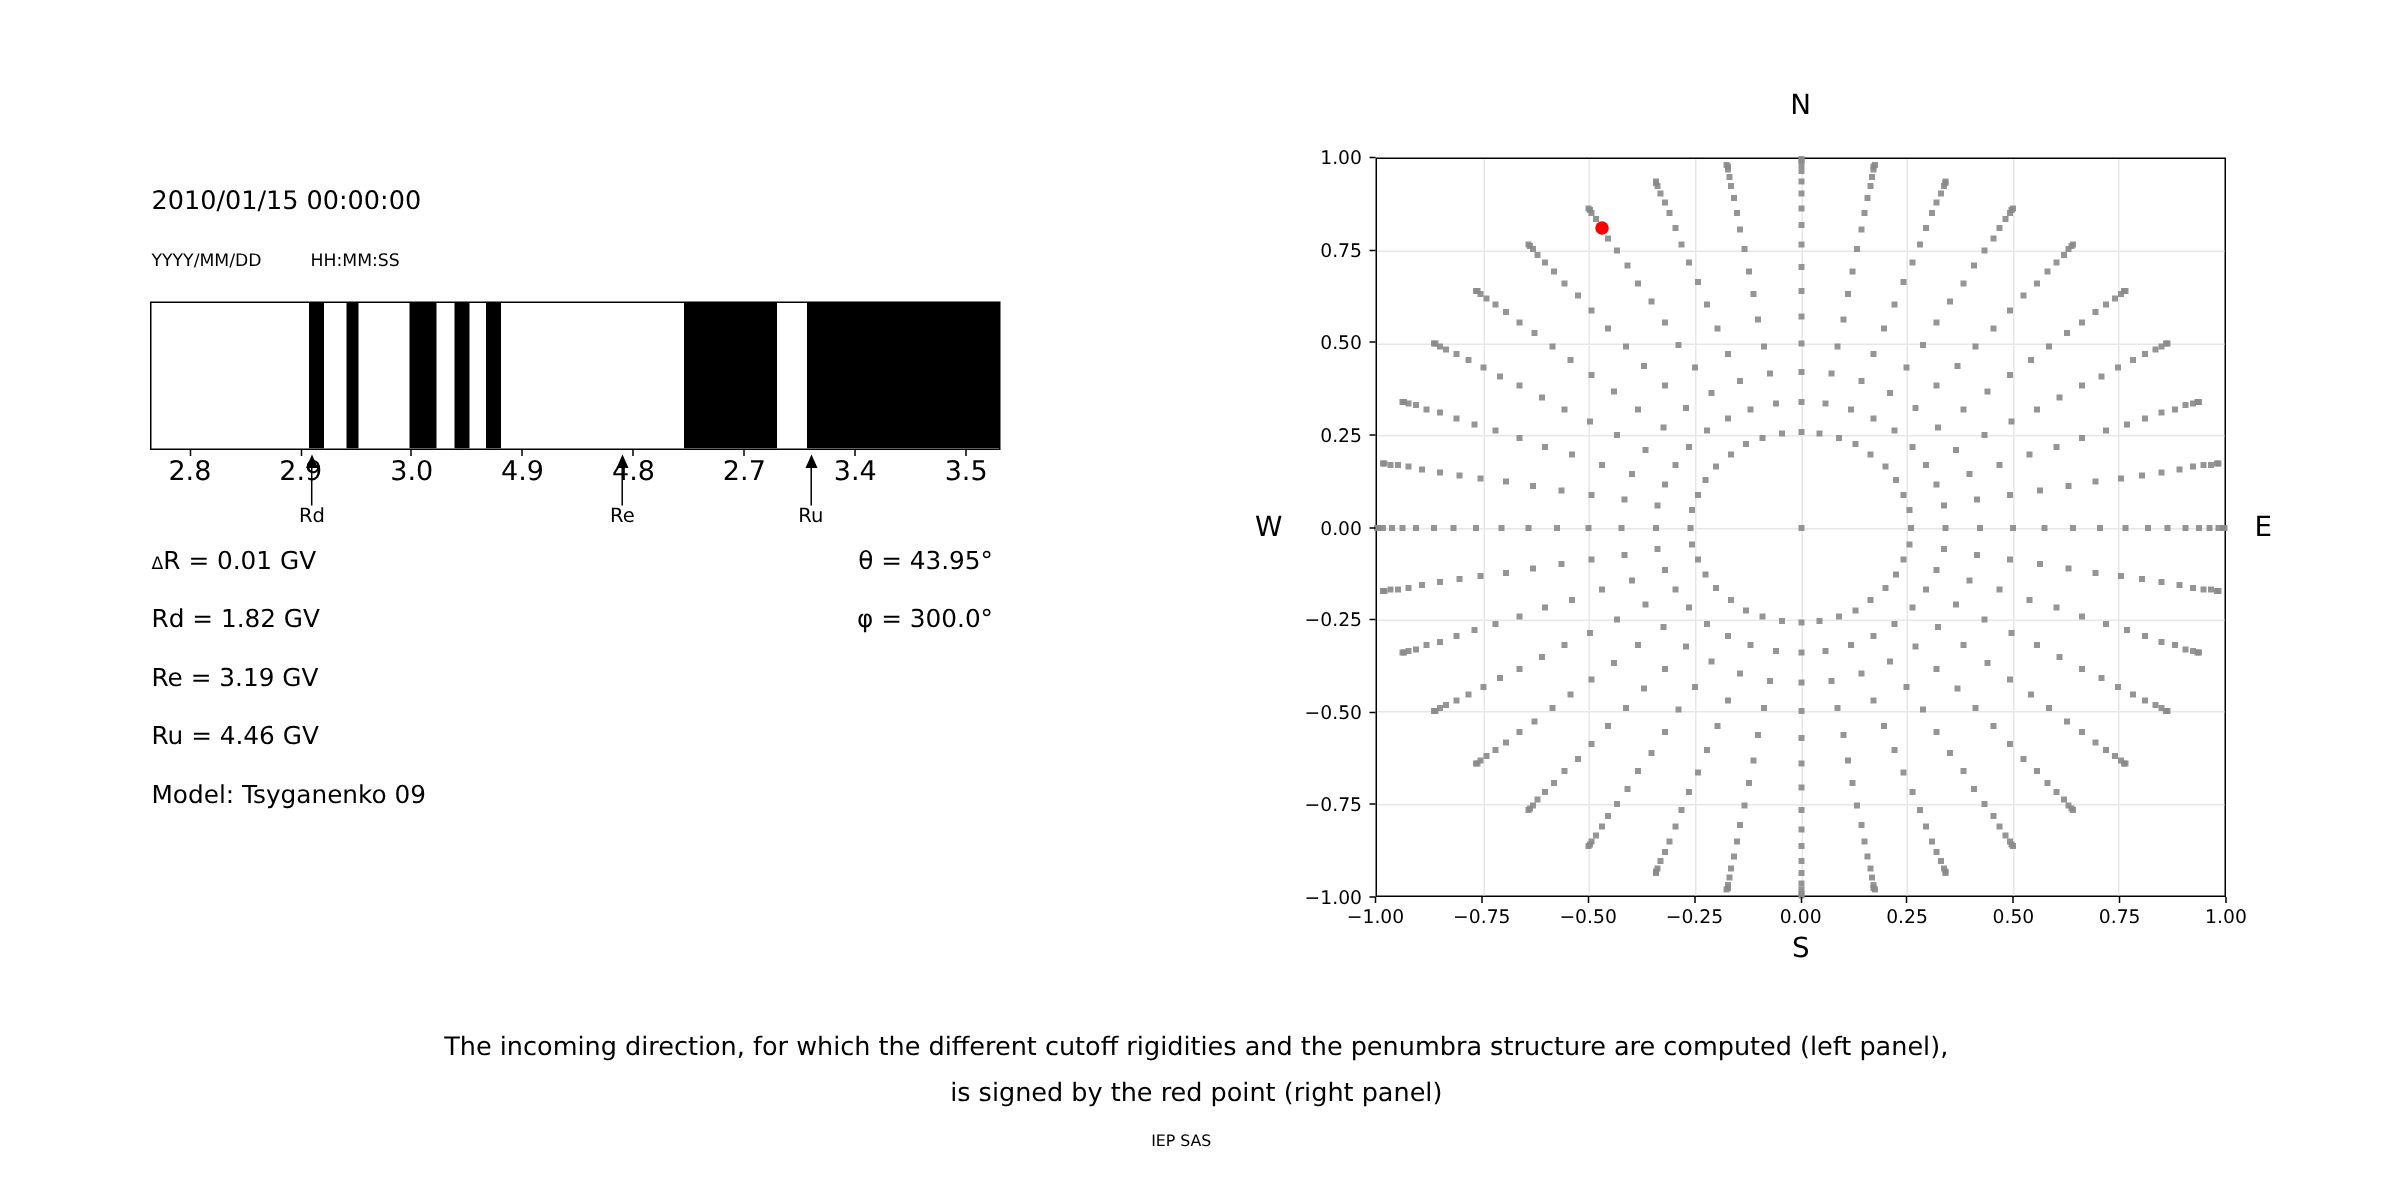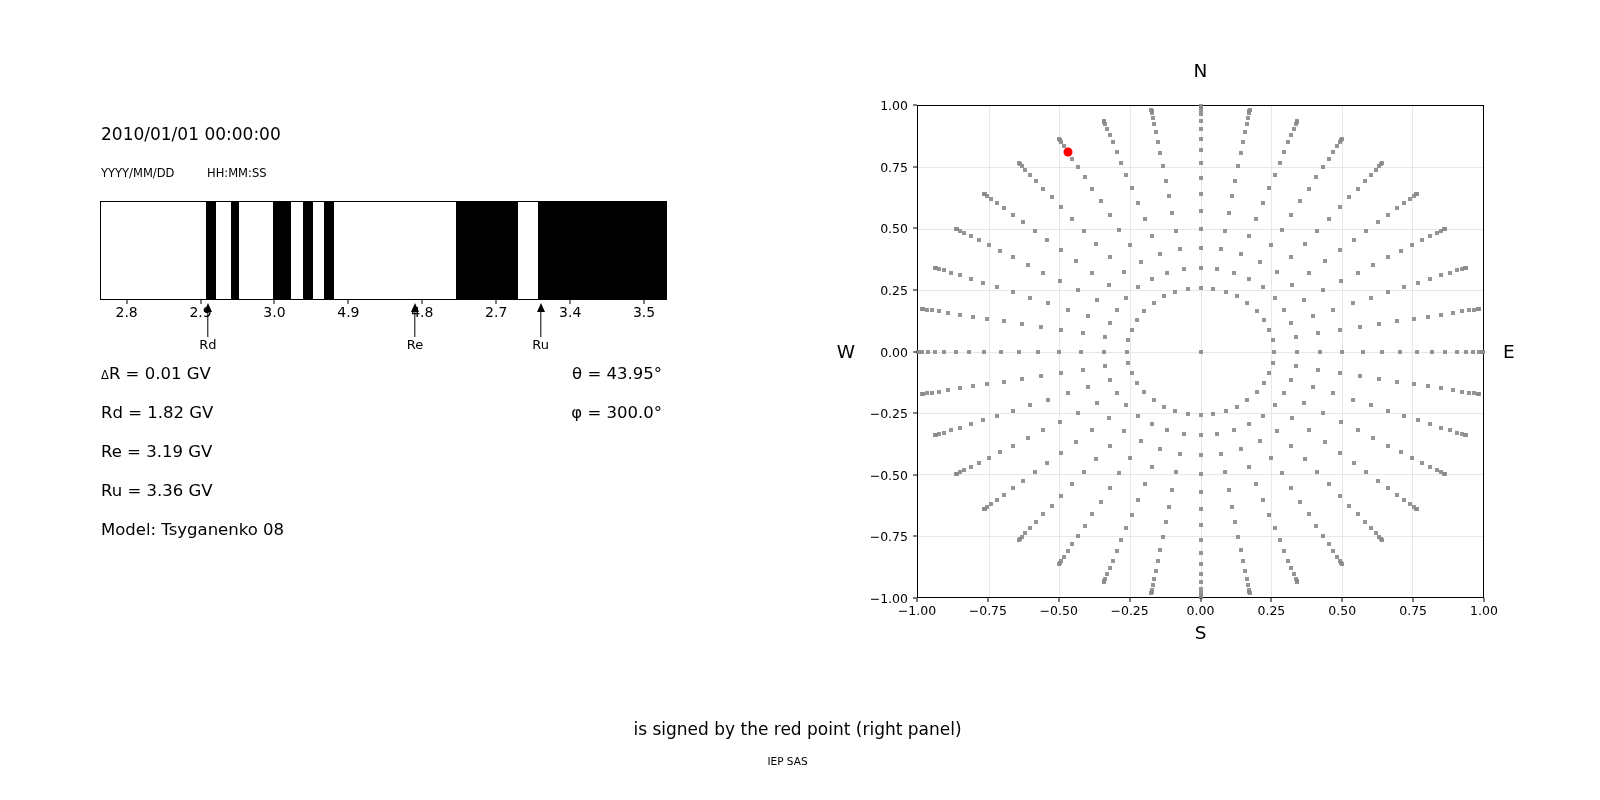--- a/index.html
+++ b/index.html
@@ -14,21 +14,21 @@
   .fmt1{left:101px;top:166px;font-size:11.5px;}
   .fmt2{left:207px;top:166px;font-size:11.5px;}
   .dirid{left:363px;top:162px;width:300px;text-align:right;font-size:19px;}
 
   
   .penumbra-box{left:100px;top:201px;width:567px;height:99px;background:#fff;
                 border:1px solid #000;box-sizing:border-box;overflow:hidden;}
   .band{position:absolute;top:0;bottom:0;background:#000;}
   .pen-axis{left:100px;top:300px;width:567px;height:60px;}
   .pen-tick{position:absolute;top:0;width:1px;height:4px;background:#000;transform:translateX(-50%);}
-  .pen-ticklabel{position:absolute;top:4px;transform:translateX(-50%);font-size:14px;}
+  .pen-ticklabel{position:absolute;top:4px;transform:translateX(-50%);font-size:18px;}
   .arrow-head{position:absolute;top:3px;width:0;height:0;transform:translateX(-50%);
               border-left:4px solid transparent;border-right:4px solid transparent;
               border-bottom:9px solid #000;}
   .arrow-stem{position:absolute;top:10px;width:1.4px;height:27px;background:#000;transform:translateX(-50%);}
   .arrow-label{position:absolute;top:37px;transform:translateX(-50%);font-size:13px;}
 
   
   .info-line{left:101px;font-size:16.5px;}
   .delta-sym{font-size:11.5px;}
   .angle-line{left:420px;width:242px;text-align:right;font-size:16.5px;}
@@ -55,21 +55,21 @@
   
   .cap1{left:0;top:688px;width:1595px;text-align:center;font-size:17px;}
   .cap2{left:0;top:719px;width:1595px;text-align:center;font-size:17px;}
   .credit{left:0;top:755px;width:1575px;text-align:center;font-size:10.5px;}
 </style>
 </head>
 <body>
 
 <div class="figure">
 
-  <div class="abs txt dt">2010/01/01 00:00:00</div>
+  <div class="abs txt dt">2010/01/15 00:00:00</div>
   <div class="abs txt fmt1">YYYY/MM/DD</div>
   <div class="abs txt fmt2">HH:MM:SS</div>
 
   <div class="abs penumbra-box" id="penumbra-box">
       <div class="band" style="left: 18.5137%; width: 1.82529%; background: rgb(0, 0, 0);"></div>
       <div class="band" style="left: 23.0769%; width: 1.43416%; background: rgb(0, 0, 0);"></div>
       <div class="band" style="left: 30.5085%; width: 3.12907%; background: rgb(0, 0, 0);"></div>
       <div class="band" style="left: 35.7236%; width: 1.82529%; background: rgb(0, 0, 0);"></div>
       <div class="band" style="left: 39.5046%; width: 1.69492%; background: rgb(0, 0, 0);"></div>
       <div class="band" style="left: 62.8422%; width: 10.9518%; background: rgb(0, 0, 0);"></div>
@@ -99,22 +99,22 @@
       <div class="arrow-stem" style="left: 55.5411%;"></div>
       <div class="arrow-label txt" style="left: 55.5411%;">Re</div>
       <div class="arrow-head" style="left: 77.7053%;"></div>
       <div class="arrow-stem" style="left: 77.7053%;"></div>
       <div class="arrow-label txt" style="left: 77.7053%;">Ru</div>
     </div>
 
   <div class="abs txt info-line" style="top:364px;"><span class="delta-sym">Δ</span><span>R = 0.01 GV</span></div>
   <div class="abs txt info-line" style="top:403px;">Rd = 1.82 GV</div>
   <div class="abs txt info-line" style="top:442px;">Re = 3.19 GV</div>
-  <div class="abs txt info-line" style="top:481px;">Ru = 3.36 GV</div>
-  <div class="abs txt info-line" style="top:520px;">Model: Tsyganenko 08</div>
+  <div class="abs txt info-line" style="top:481px;">Ru = 4.46 GV</div>
+  <div class="abs txt info-line" style="top:520px;">Model: Tsyganenko 09</div>
   <div class="abs txt angle-line" style="top:364px;">θ = 43.95°</div>
   <div class="abs txt angle-line" style="top:403px;">φ = 300.0°</div>
 
   <div class="abs scatter-box" id="scatter-box">
       <div class="gridline-v" style="left: 12.5%; background: rgb(231, 231, 231);"></div>
       <div class="gridline-v" style="left: 25%; background: rgb(231, 231, 231);"></div>
       <div class="gridline-v" style="left: 37.5%; background: rgb(231, 231, 231);"></div>
       <div class="gridline-v" style="left: 50%; background: rgb(231, 231, 231);"></div>
       <div class="gridline-v" style="left: 62.5%; background: rgb(231, 231, 231);"></div>
       <div class="gridline-v" style="left: 75%; background: rgb(231, 231, 231);"></div>
@@ -743,16 +743,17 @@
       <div class="y-tickmark" style="top: 87.5%;"></div>
       <div class="y-ticklabel txt" style="top: 87.5%;">−0.75</div>
       <div class="y-tickmark" style="top: 100%;"></div>
       <div class="y-ticklabel txt" style="top: 100%;">−1.00</div>
     </div>
   <div class="abs txt compass compass-n">N</div>
   <div class="abs txt compass compass-s">S</div>
   <div class="abs txt compass compass-w">W</div>
   <div class="abs txt compass compass-e">E</div>
 
+  <div class="abs cap1">The incoming direction, for which the different cutoff rigidities and the penumbra structure are computed (left panel),</div>
   <div class="abs credit">IEP SAS</div>
   <div class="abs cap2">is signed by the red point (right panel)</div>
 
 </div>
 
 </body></html>

